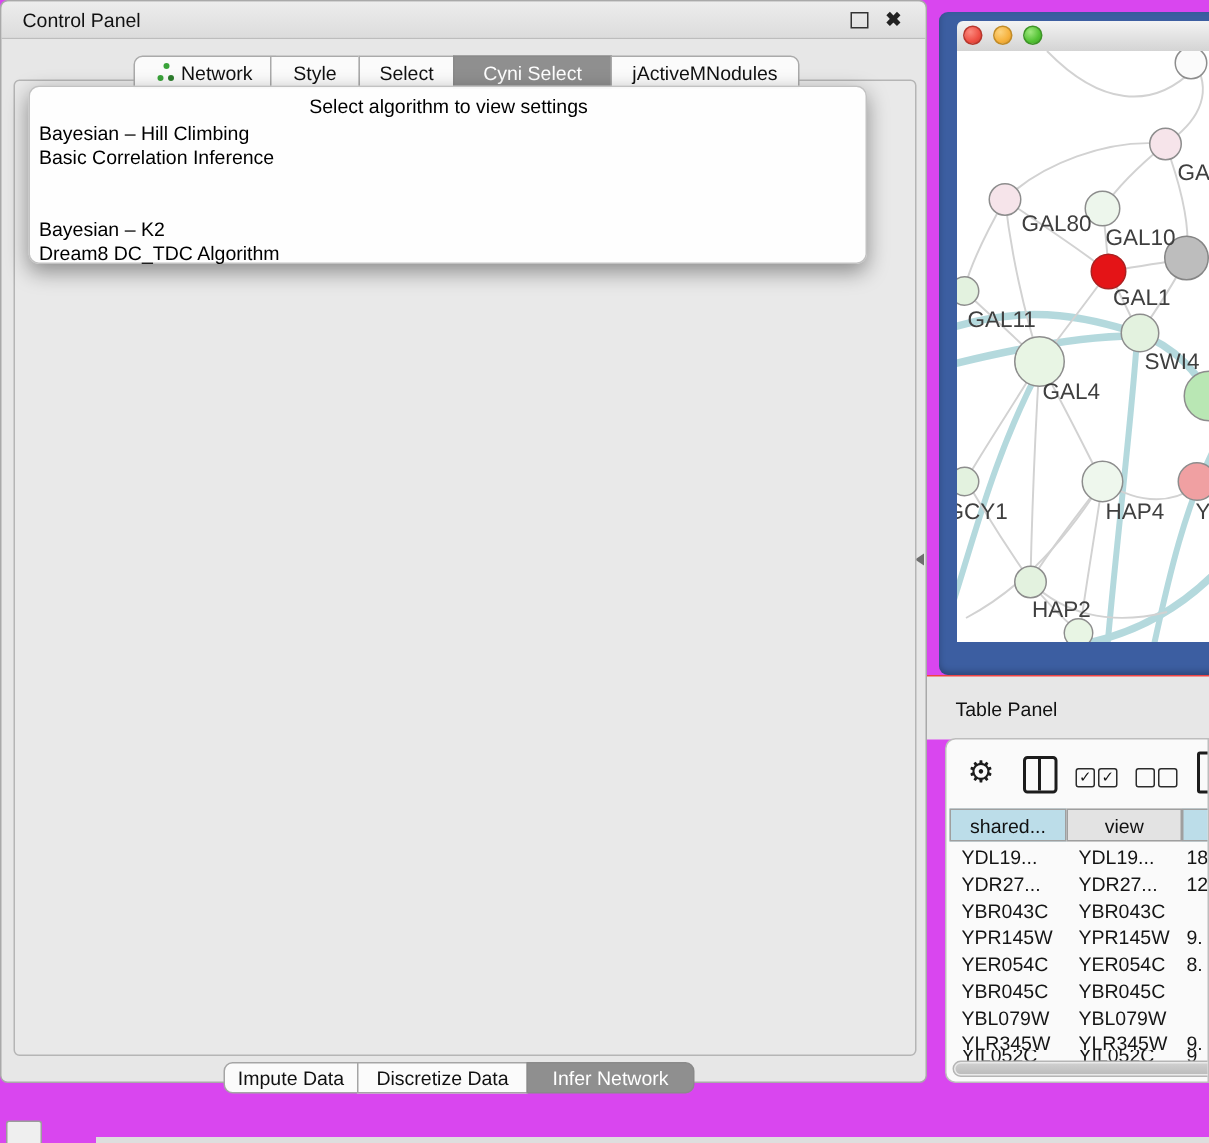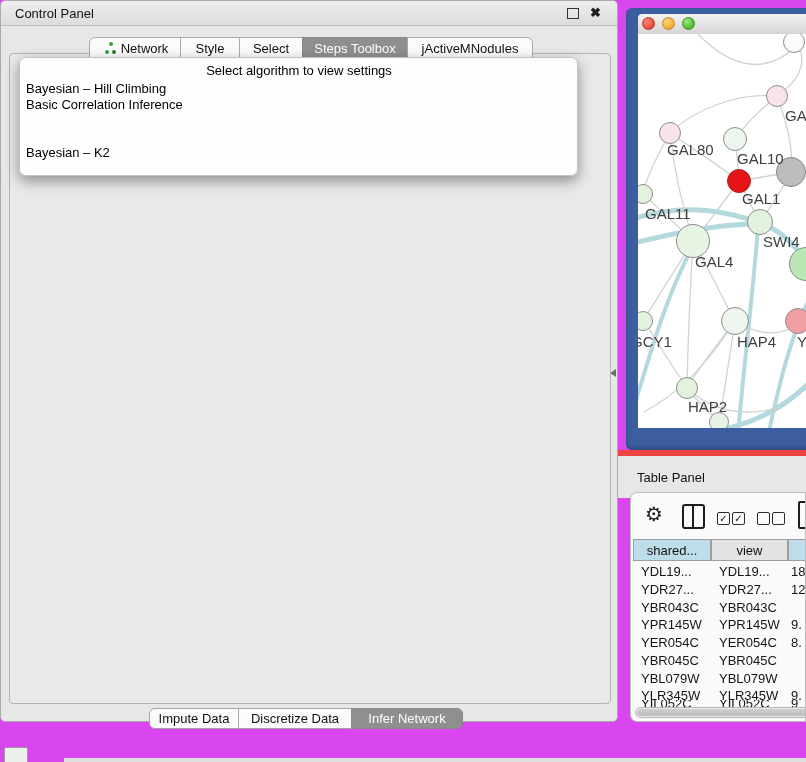--- a/index.html
+++ b/index.html
@@ -70,21 +70,21 @@
           border-radius:6px 0 0 6px;box-shadow:inset 0 -2px 4px rgba(0,0,0,.25)}
   .nettitle{position:absolute;left:638px;top:14px;width:168px;height:20px;
             background:linear-gradient(#f3f3f3,#d4d4d4);border-bottom:1px solid #aeaeae;
             border-radius:4px 0 0 0}
   .tl{position:absolute;width:13px;height:13px;border-radius:50%;box-sizing:border-box}
   .netcanvas{position:absolute;left:638px;top:34px;width:168px;height:394px;background:#fff;overflow:hidden}
   .node{position:absolute;border-radius:50%;border:1.5px solid #8d8d8d;box-sizing:border-box}
   .nlabel{position:absolute;font-size:15px;color:#3f3f3f;white-space:nowrap}
   
   .tpstrip{position:absolute;left:618px;top:450px;width:188px;height:42px;background:#e7e7e7;
-           border-top:6px solid #ef4444}
+           border-top:1px solid #ef4444}
   .tframe{position:absolute;left:630px;top:492px;width:176px;height:230px;background:#fafafa;
           border:1px solid #bdbdbd;border-radius:7px 0 0 7px;box-sizing:border-box;overflow:hidden}
   .th{position:absolute;top:46px;height:22px;display:flex;align-items:center;justify-content:center;
       font-size:13px;color:#111;border:1px solid #9f9f9f;box-sizing:border-box}
   .trow{position:absolute;left:2px;width:190px;height:17.7px;display:flex;align-items:center;
         font-size:13px;color:#151515;white-space:nowrap}
   .tc0{width:78px;padding-left:8px;box-sizing:border-box;overflow:hidden}
   .tc1{width:77px;padding-left:8px;box-sizing:border-box;overflow:hidden}
   .tc2{padding-left:3px}
   .cbico{position:absolute;width:11px;height:11px;border:1.5px solid #2c2c2c;border-radius:2px;
@@ -112,21 +112,21 @@
         </span>
       <span>Network</span>
     </div>
     <div class="tab" style="left:179px;width:60px">
         <span>Style</span>
       </div>
     <div class="tab" style="left:238px;width:64px">
         <span>Select</span>
       </div>
     <div class="tab sel" style="left:301px;width:106px">
-        <span>Steps Toolbox</span>
+        <span>Cyni Select</span>
       </div>
     <div class="tab last" style="left:406px;width:126px">
         <span>jActiveMNodules</span>
       </div>
 
     <div class="mainpanel"></div>
 
     <div class="group" style="left:14px;top:86px;width:588px;height:100px">
       <span class="gt">Inference Algorithm</span>
     </div>
@@ -142,20 +142,21 @@
           <i class="up"></i>
           <i class="dn"></i>
         </span>
     </div>
 
     <div class="popup">
       <div class="popitem dim" style="top:3px;text-align:center;height:20px;line-height:20px">Select algorithm to view settings</div>
       <div class="popitem" style="top:39px">Basic Correlation Inference</div>
       <div class="popitem" style="top:23px">Bayesian – Hill Climbing</div>
       <div class="popitem" style="top:87px">Bayesian – K2</div>
+      <div class="popitem" style="top:103px">Dream8 DC_TDC Algorithm</div>
     </div>
 
     <div class="group" style="left:14px;top:194px;width:588px;height:478px">
       <span class="gt">Cyni Algorithm Settings</span>
     </div>
 
     <div class="group" style="left:28px;top:222px;width:542px;height:76px">
       <span class="gt" style="color:#1f1fd1">Algorithm Definition</span>
     </div>
     <span class="t13 b abs" style="left:42px;top:246px">Aracne Mode:</span>
@@ -314,21 +315,21 @@
     <div class="node" style="left:109px;top:175px;width:26px;height:26px;background:#e3f2df"></div>
     <div class="node" style="left:38px;top:190px;width:34px;height:34px;background:#e8f5e4"></div>
     <div class="node" style="left:151px;top:213px;width:34px;height:34px;background:#b9e7b4"></div>
     <div class="node" style="left:-5px;top:277px;width:20px;height:20px;background:#e3f2df"></div>
     <div class="node" style="left:83px;top:273px;width:28px;height:28px;background:#eef7ed"></div>
     <div class="node" style="left:147px;top:274px;width:26px;height:26px;background:#f0a0a2"></div>
     <div class="node" style="left:38px;top:343px;width:22px;height:22px;background:#e3f2df"></div>
     <div class="node" style="left:71px;top:378px;width:20px;height:20px;background:#e8f5e4"></div>
 
     <div class="nlabel" style="left:147px;top:73px">GAL</div>
-    <div class="nlabel" style="left:29px;top:107px">GAL80</div>
+    <div class="nlabel" style="left:43px;top:107px">GAL80</div>
     <div class="nlabel" style="left:99px;top:116px">GAL10</div>
     <div class="nlabel" style="left:104px;top:156px">GAL1</div>
     <div class="nlabel" style="left:7px;top:171px">GAL11</div>
     <div class="nlabel" style="left:125px;top:199px">SWI4</div>
     <div class="nlabel" style="left:57px;top:219px">GAL4</div>
     <div class="nlabel" style="left:-7px;top:299px">GCY1</div>
     <div class="nlabel" style="left:99px;top:299px">HAP4</div>
     <div class="nlabel" style="left:159px;top:299px">Y</div>
     <div class="nlabel" style="left:50px;top:364px">HAP2</div>
   </div>

